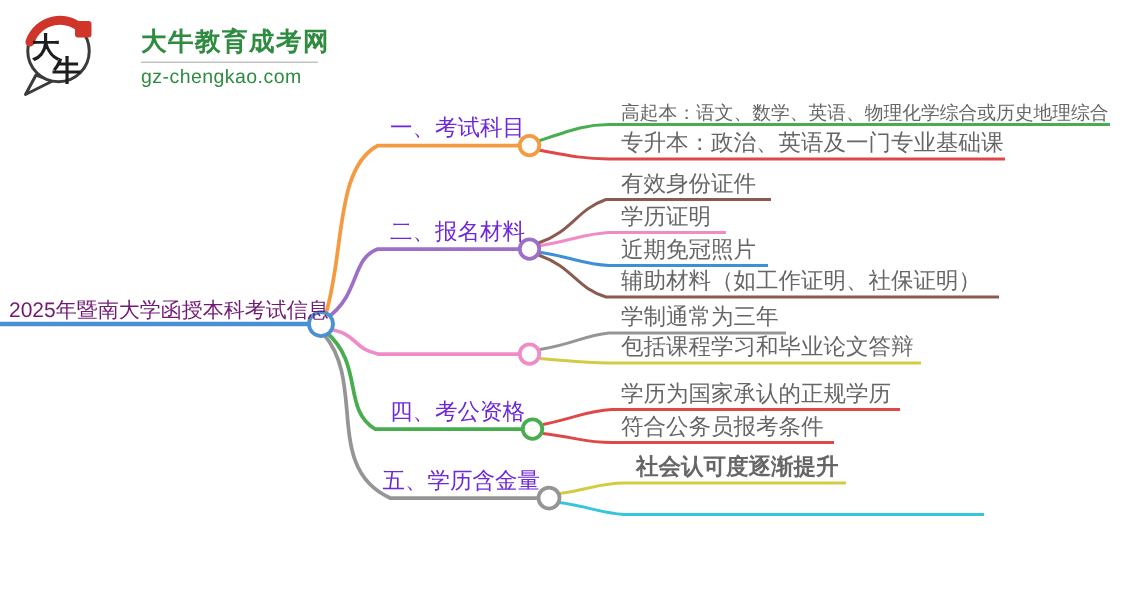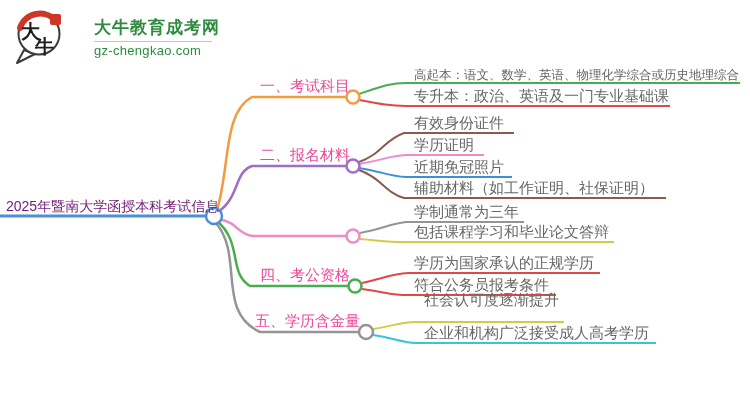--- a/index.html
+++ b/index.html
@@ -3,38 +3,38 @@
 <meta charset="utf-8">
 <style>
   html,body{margin:0;padding:0;background:#fff;}
   #stage{
     position:relative;width:750px;height:410px;background:#ffffff;overflow:hidden;
     font-family:"Liberation Sans","DejaVu Sans",sans-serif;
   }
   svg.edges{position:absolute;left:0;top:0;}
   .node{position:absolute;white-space:nowrap;line-height:1.05;}
   .root-label{left:6px;top:199px;font-size:14px;color:#701a75;text-align:center;}
-  .branch-label{font-size:15px;color:#ec4899;}
+  .branch-label{font-size:15px;color:#6d28d9;}
   .child-label{font-size:15px;color:#666;}
   .bl-1{left:260px;top:78px;}
   .bl-2{left:260px;top:147px;}
   .bl-3{left:260px;top:217px;}
   .bl-4{left:260px;top:267px;}
   .bl-5{left:255px;top:313px;}
   .c-1-1{left:414px;top:69px;font-size:12.5px;}
   .c-1-2{left:414px;top:88px;}
   .c-2-1{left:414px;top:115px;}
   .c-2-2{left:414px;top:137px;}
   .c-2-3{left:414px;top:159px;}
   .c-2-4{left:414px;top:180px;}
   .c-3-1{left:414px;top:204px;}
   .c-3-2{left:414px;top:224px;}
   .c-4-1{left:414px;top:255px;}
   .c-4-2{left:414px;top:277px;}
-  .c-5-1{left:424px;top:292px;}
+  .c-5-1{left:424px;top:304px;font-weight:bold;}
   .c-5-2{left:424px;top:325px;}
   
   .logo{position:absolute;left:14px;top:10px;display:flex;align-items:flex-start;}
   .logo-icon{width:56px;height:56px;}
   .logo-text{margin-left:24px;margin-top:6px;}
   .logo-title{font-size:17px;font-weight:bold;color:#2e8b40;letter-spacing:1px;}
   .logo-divider{height:1px;background:#c4c4c4;margin:2px 0 1px 0;width:118px;}
   .logo-url{font-size:13px;font-weight:normal;color:#2e8b40;letter-spacing:.3px;}
 </style>
 </head>
@@ -104,15 +104,14 @@
   <div class="node child-label c-1-2">专升本：政治、英语及一门专业基础课</div>
   <div class="node child-label c-2-1">有效身份证件</div>
   <div class="node child-label c-2-2">学历证明</div>
   <div class="node child-label c-2-3">近期免冠照片</div>
   <div class="node child-label c-2-4">辅助材料（如工作证明、社保证明）</div>
   <div class="node child-label c-3-1">学制通常为三年</div>
   <div class="node child-label c-3-2">包括课程学习和毕业论文答辩</div>
   <div class="node child-label c-4-1">学历为国家承认的正规学历</div>
   <div class="node child-label c-4-2">符合公务员报考条件</div>
   <div class="node child-label c-5-1">社会认可度逐渐提升</div>
-  <div class="node child-label c-5-2">企业和机构广泛接受成人高考学历</div>
 
 </div>
 
 </body></html>

